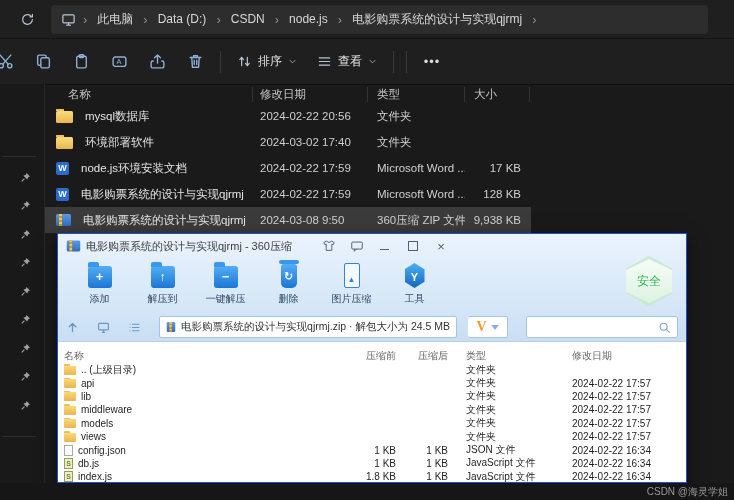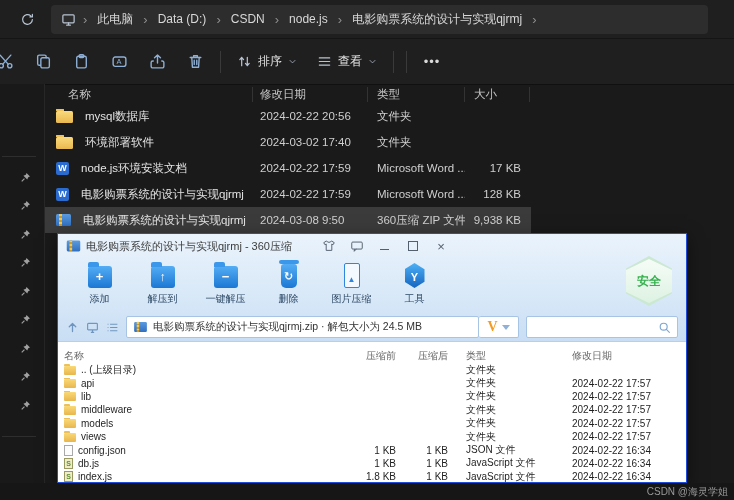--- a/index.html
+++ b/index.html
@@ -85,23 +85,23 @@
   .tool[data-icon="delete"] .t-glyph::before{content:"↻";font-size:11px;}
   .tool[data-icon="image"] .t-glyph::before{content:"▲";color:#2e86de;font-size:8px;padding-top:6px;}
   .tool[data-icon="tools"] .t-glyph::before{content:"Y";font-size:11px;}
   .tool-label{font-size:10px;color:#2e4a66;margin-top:3px;}
   
   .safe-badge{position:absolute;right:14px;top:22px;width:46px;height:50px;cursor:pointer;
       background:#cbe8d2;clip-path:polygon(50% 0,100% 25%,100% 75%,50% 100%,0 75%,0 25%);
       display:flex;align-items:center;justify-content:center;}
   .safe-inner{width:48px;height:44px;background:linear-gradient(180deg,#f6fcf7,#ddf2e2);
       clip-path:polygon(50% 0,100% 25%,100% 75%,50% 100%,0 75%,0 25%);
-      display:flex;align-items:center;justify-content:center;font-size:12px;font-weight:bold;color:#33b14c;}
-  
-  .zaddr{position:absolute;left:8px;right:8px;top:81px;height:24px;display:flex;align-items:center;gap:7px;}
+      display:flex;align-items:center;justify-content:center;font-size:12px;font-weight:normal;color:#33b14c;}
+  
+  .zaddr{position:absolute;left:8px;right:8px;top:81px;height:24px;display:flex;align-items:center;gap:18px;}
   .za-ico{color:#6f96c1;cursor:pointer;display:flex;}
   .za-field{flex:1;height:22px;background:#fff;border:1px solid #a8c4e4;border-radius:2px;display:flex;align-items:center;
             gap:5px;padding:0 6px;font-size:10.5px;color:#333;box-sizing:border-box;overflow:hidden;white-space:nowrap;cursor:text;}
   .za-vip{width:40px;height:22px;background:#fff;border:1px solid #a8c4e4;border-left:none;border-radius:2px;display:flex;
           align-items:center;justify-content:center;gap:4px;margin-left:-7px;cursor:pointer;box-sizing:border-box;}
   .vip-v{color:#f59a23;font-weight:bold;font-size:14px;font-family:"Liberation Serif","DejaVu Serif",serif;}
   .vip-tri{width:0;height:0;border-left:4px solid transparent;border-right:4px solid transparent;border-top:5px solid #8fb0d8;}
   .za-search{width:152px;height:22px;background:#fff;border:1px solid #a8c4e4;border-radius:2px;display:flex;align-items:center;
              padding:0 6px;box-sizing:border-box;cursor:text;}
   .za-search .mag{margin-left:auto;}

